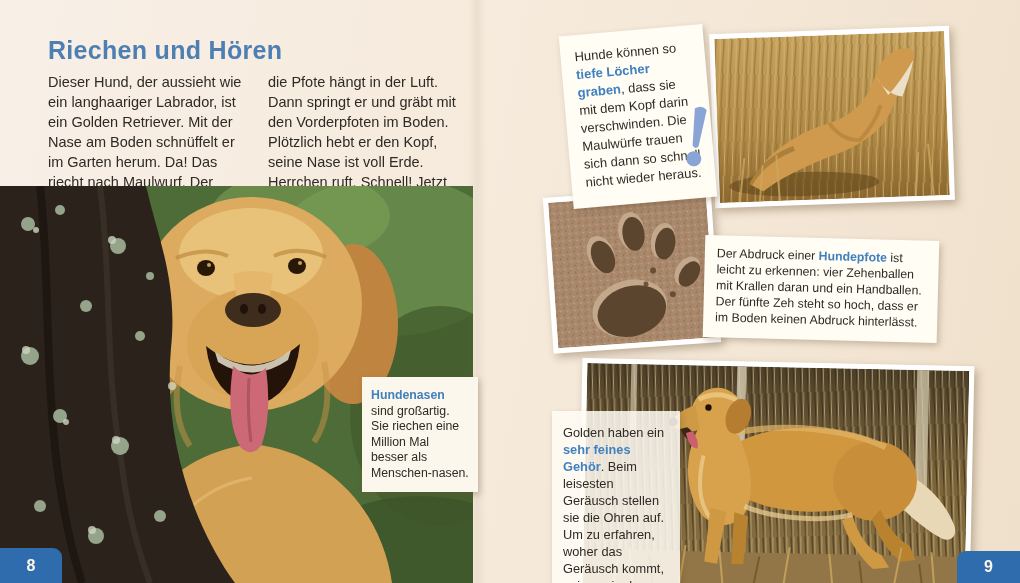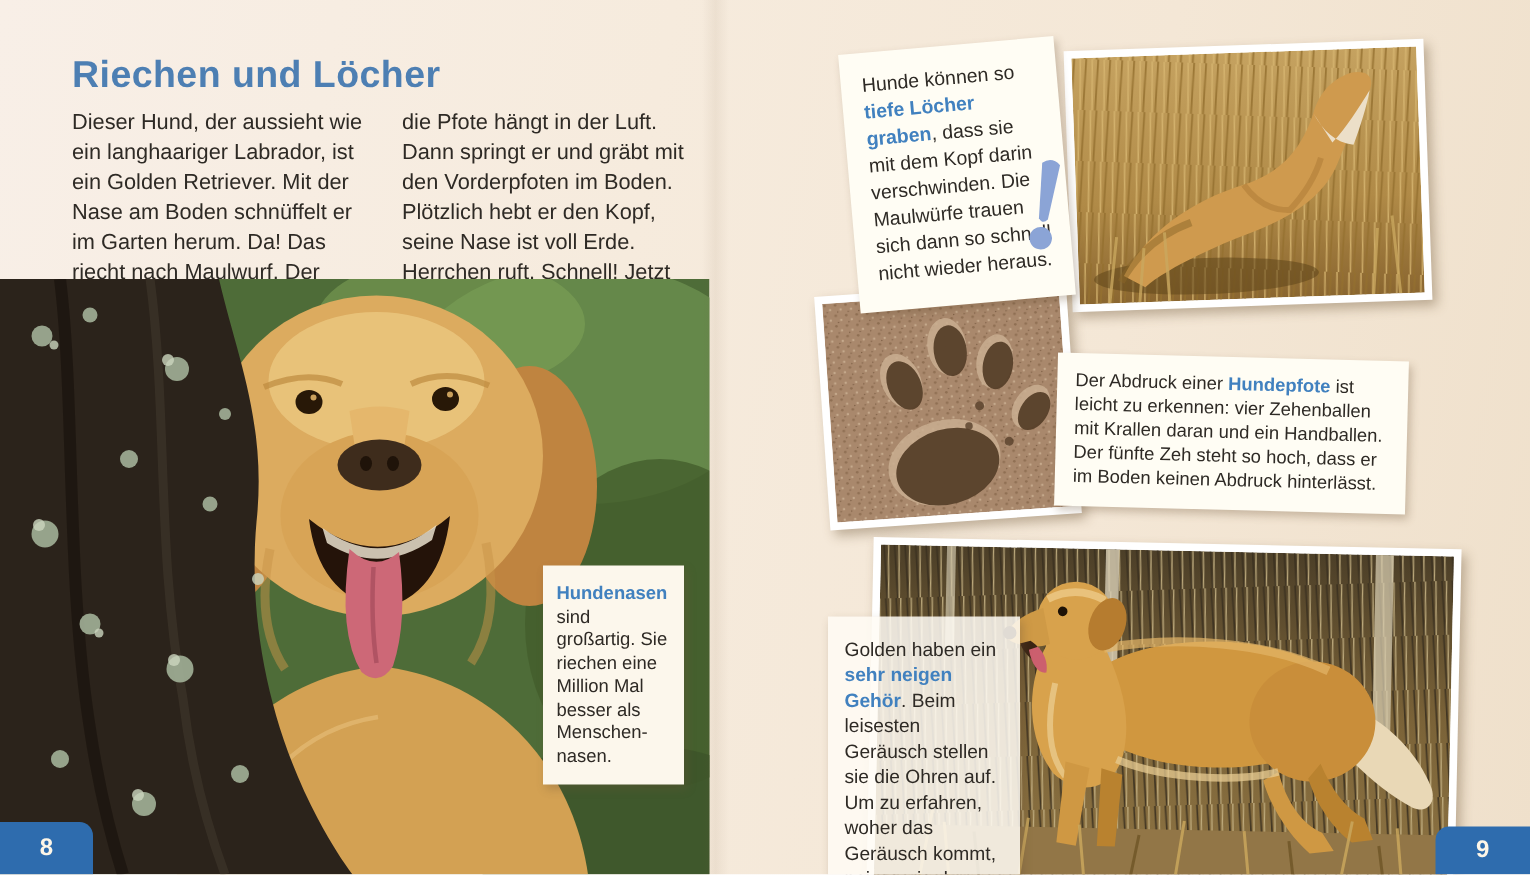--- a/index.html
+++ b/index.html
@@ -19,33 +19,33 @@
   .photoB{left:712px;top:30px;transform:rotate(-2deg)}
   .photoC{left:548px;top:192px;transform:rotate(-4deg)}
   .photoD{left:580px;top:362px;transform:rotate(1.2deg)}
   .note{position:absolute;background:var(--note_bg);color:var(--text_dark);
     box-shadow:2px 3px 6px rgba(110,85,55,.32);z-index:5}
   .hl{color:var(--highlight_blue);font-weight:bold}
   .box1{left:566px;top:30px;width:144px;padding:13px 11px 16px 14px;font-size:13px;line-height:18px;transform:rotate(-5deg)}
   .box2{left:704px;top:238px;width:234px;padding:10px 12px 12px;font-size:12.3px;line-height:16px;transform:rotate(1.5deg)}
   .box3{left:552px;top:411px;width:128px;padding:13px 11px;font-size:12.8px;line-height:17px;
     background:rgba(255,252,244,.86)}
-  .noseNote{left:362px;top:377px;width:94px;padding:11px 9px;font-size:12.3px;line-height:15.5px;background:#fcf7ec}
+  .noseNote{left:362px;top:377px;width:116px;padding:11px 9px;font-size:12.3px;line-height:15.5px;background:#fcf7ec}
   .exclaim{position:absolute;left:684px;top:104px;width:26px;height:64px;transform:rotate(8deg);z-index:6}
   .pagenum{position:absolute;z-index:20;background:var(--pagenum_bg);color:var(--pagenum_text);
     font-weight:bold;font-size:16px;text-align:center}
   .pagenum-left{left:0;top:548px;width:62px;height:35px;line-height:35px;border-radius:0 9px 0 0}
   .pagenum-right{left:957px;top:551px;width:63px;height:32px;line-height:32px;border-radius:9px 0 0 0}
 </style>
 </head>
 <body>
 
 <div class="spread">
 
-  <div class="title">Riechen und Löcher</div>
+  <div class="title">Riechen und Hören</div>
   <p class="col col1">Dieser Hund, der aussieht wie ein langhaariger Labrador, ist ein Golden Retriever. Mit der Nase am Boden schnüffelt er im Garten herum. Da! Das riecht nach Maulwurf. Der Retriever bleibt stehen,</p>
   <p class="col col2">die Pfote hängt in der Luft. Dann springt er und gräbt mit den Vorderpfoten im Boden. Plötzlich hebt er den Kopf, seine Nase ist voll Erde. Herrchen ruft. Schnell! Jetzt muss er sich beeilen.</p>
 
   <div class="photoA">
     <svg width="473" height="397" viewBox="0 0 473 397">
       <rect width="473" height="397" fill="#4e6c38"></rect>
       <ellipse cx="390" cy="70" rx="120" ry="80" fill="#6e9250" opacity="0.75"></ellipse>
       <ellipse cx="440" cy="230" rx="90" ry="110" fill="#435e2c" opacity="0.8"></ellipse>
       <ellipse cx="300" cy="30" rx="90" ry="45" fill="#7fa457" opacity="0.55"></ellipse>
       <ellipse cx="420" cy="370" rx="110" ry="60" fill="#3c5429" opacity="0.8"></ellipse>
@@ -221,18 +221,18 @@
       </g>
       <g stroke="#6e5526" stroke-width="2" opacity="0.8" fill="none">
         <path d="M70,222 L66,190"></path>
           <path d="M170,222 L176,190"></path>
           <path d="M280,222 L276,192"></path>
           <path d="M340,222 L336,194"></path>
       </g>
     </svg>
   </div>
 
-  <div class="note box3"><span>Golden haben ein </span><span class="hl">sehr neigen Gehör</span><span>. Beim leisesten Geräusch stellen sie die Ohren auf. Um zu erfahren, woher das Geräusch kommt, neigen sie den Kopf.</span></div>
+  <div class="note box3"><span>Golden haben ein </span><span class="hl">sehr feines Gehör</span><span>. Beim leisesten Geräusch stellen sie die Ohren auf. Um zu erfahren, woher das Geräusch kommt, neigen sie den Kopf.</span></div>
 
   <div class="pagenum pagenum-right">9</div>
 
   <div class="fold"></div>
 </div>
 
 </body></html>

